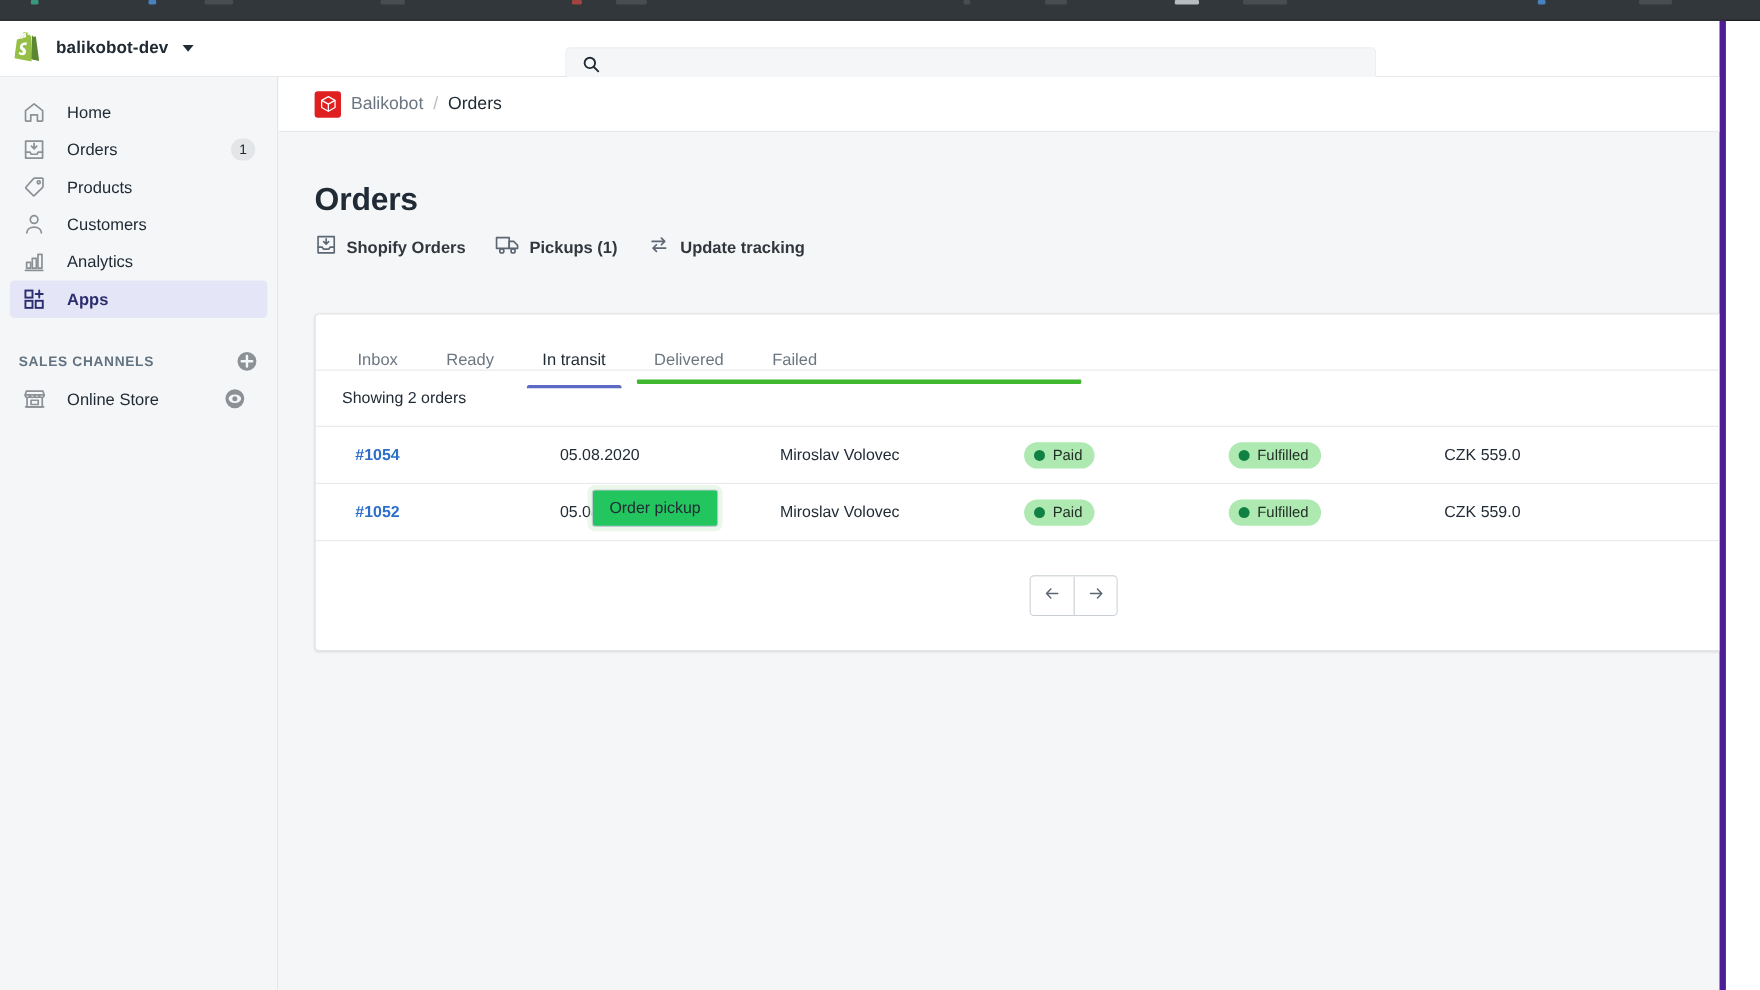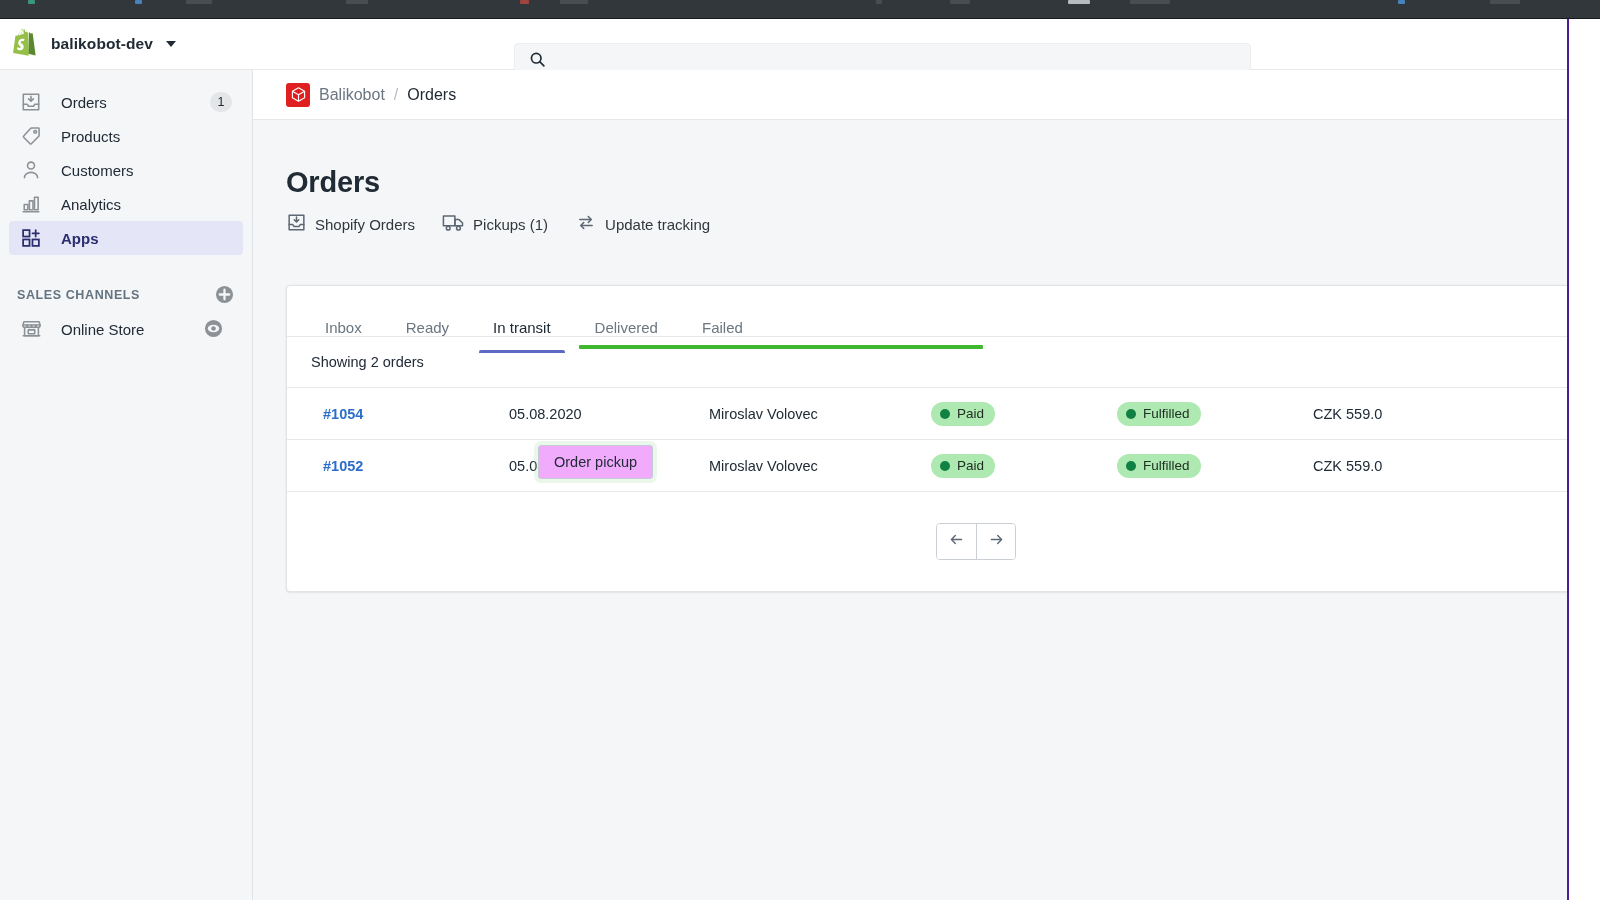--- a/index.html
+++ b/index.html
@@ -21,21 +21,21 @@
   }
   #os-bar .chip {
     position: absolute; top: 0px; height: 4px; border-radius: 1px; opacity: .85;
   }
 
   
   #app {
     position: absolute; top: 19px; left: 0;
     width: 1569px; height: 881px;
     background: #ffffff;
-    border-right: 2px solid #4c1d95;
+    border-right: 6px solid #4c1d95;
     overflow: hidden;
   }
 
   
   #topbar {
     position: absolute; top: 0; left: 0;
     width: 1569px; height: 51px;
     background: #ffffff;
     border-bottom: 1px solid #e6e8ea;
     display: flex; align-items: center;
@@ -121,20 +121,21 @@
   .bc-sep { font-size: 16px; color: #b6bdc4; }
   .bc-current { font-size: 16px; color: #212b36; }
 
   #page-title {
     font-size: 29px; font-weight: bold; color: #212b36;
     margin: 46px 0 0 33px; letter-spacing: -.2px;
   }
   #action-row {
     display: flex; align-items: flex-end; gap: 27px;
     margin: 13px 0 0 33px;
+    font-weight: bold;
   }
   .action-btn {
     display: flex; align-items: center; gap: 8px; cursor: pointer;
   }
   .action-label { font-size: 15px; color: #31373d; }
 
   
   #orders-card {
     position: absolute; left: 33px; top: 215px;
     width: 1380px;
@@ -189,21 +190,21 @@
     font-size: 13.5px; color: #222f26;
   }
   .badge .dot {
     width: 10px; height: 10px; border-radius: 50%; background: #108043; flex: none;
   }
 
   
   #pickup-tooltip {
     position: absolute; left: 251px; top: 159px;
     padding: 8px 15px;
-    background: #f0abfc; border: 1px solid #c4cdd5; border-radius: 3px;
+    background: #22c55e; border: 1px solid #c4cdd5; border-radius: 3px;
     box-shadow: 0 0 0 4px rgba(160,215,160,.20);
     font-size: 14.5px; color: #212b36; white-space: nowrap;
     z-index: 6;
   }
 
   #pagination-row {
     height: 100px; display: flex; align-items: center; justify-content: center;
     border-top: 1px solid #e6e8ea;
   }
   #pager {
@@ -255,20 +256,28 @@
           <circle cx="8.5" cy="8.5" r="5.6" fill="none" stroke="#212b36" stroke-width="2"></circle>
           <line x1="12.6" y1="12.6" x2="17.5" y2="17.5" stroke="#212b36" stroke-width="2" stroke-linecap="round"></line>
         </svg>
       </span>
       <span id="search-placeholder">Search</span>
     </div>
   </div>
 
   <div id="sidebar">
 
+    <div class="nav-item">
+      <span class="nav-ico">
+        <svg width="22" height="22" viewBox="0 0 24 24" fill="none" stroke="#8c9196" stroke-width="1.7" stroke-linejoin="round">
+          <path d="M3.5 10.5L12 3.8l8.5 6.7V20a.8.8 0 0 1-.8.8h-4.4v-6.2H8.7v6.2H4.3a.8.8 0 0 1-.8-.8z"></path>
+        </svg>
+      </span>
+      <span class="nav-label">Home</span>
+    </div>
 
     <div class="nav-item">
       <span class="nav-ico">
         <svg width="22" height="22" viewBox="0 0 24 24" fill="none" stroke="#8c9196" stroke-width="1.7" stroke-linejoin="round" stroke-linecap="round">
           <path d="M3.6 3.6h16.8v16.8H3.6z"></path>
           <path d="M3.6 14.4h4.2l1.4 2.2h5.6l1.4-2.2h4.2"></path>
           <path d="M12 5.8v5.2M9.4 8.6L12 11.2l2.6-2.6"></path>
         </svg>
       </span>
       <span class="nav-label">Orders</span>

